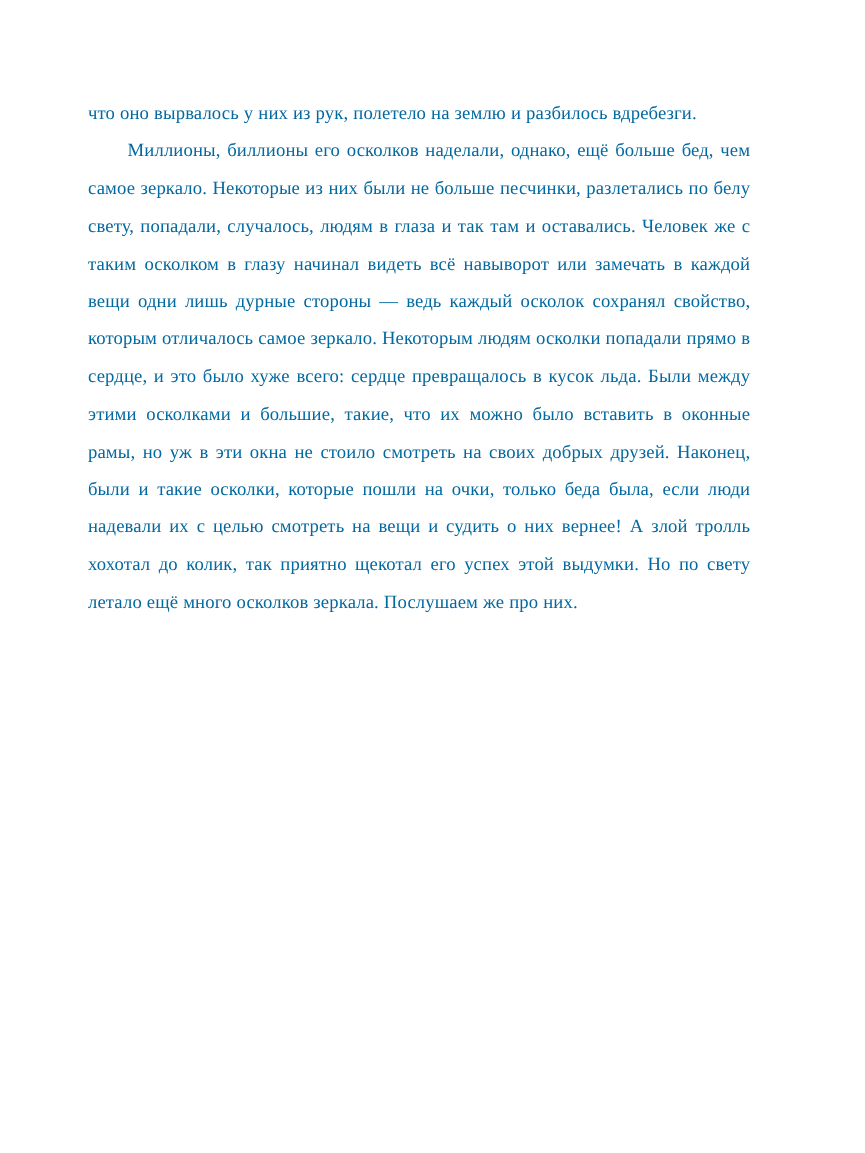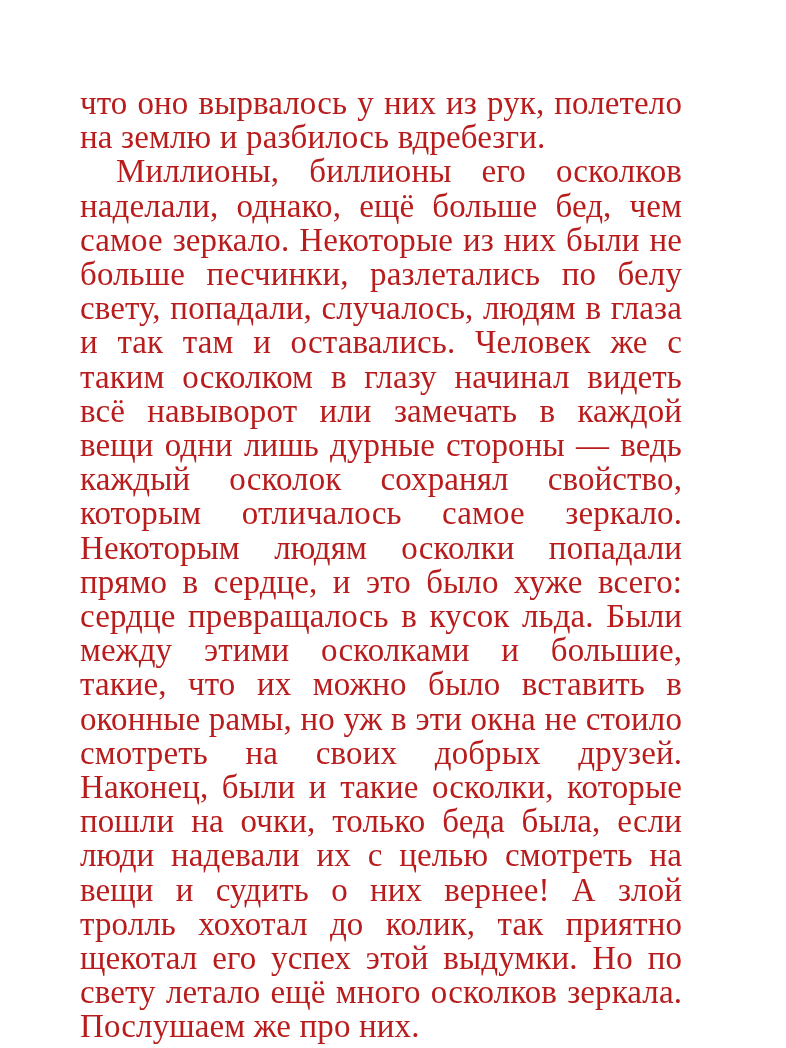--- a/index.html
+++ b/index.html
@@ -20,23 +20,23 @@
     box-sizing: border-box;
   }
   .text-column {
     position: absolute;
     left: 80px;
     top: 86px;
     width: 602px;
   }
   .para {
     margin: 0;
-    font-size: 33px;
+    font-size: 17px;
     line-height: 34.2px;
-    color: #b91c1c;
+    color: #0369a1;
     text-align: justify;
     text-justify: inter-word;
     letter-spacing: 0.1px;
     word-spacing: 0.2px;
     -webkit-font-smoothing: antialiased;
   }
   
   .para.continuation {
     text-indent: 0;
   }

